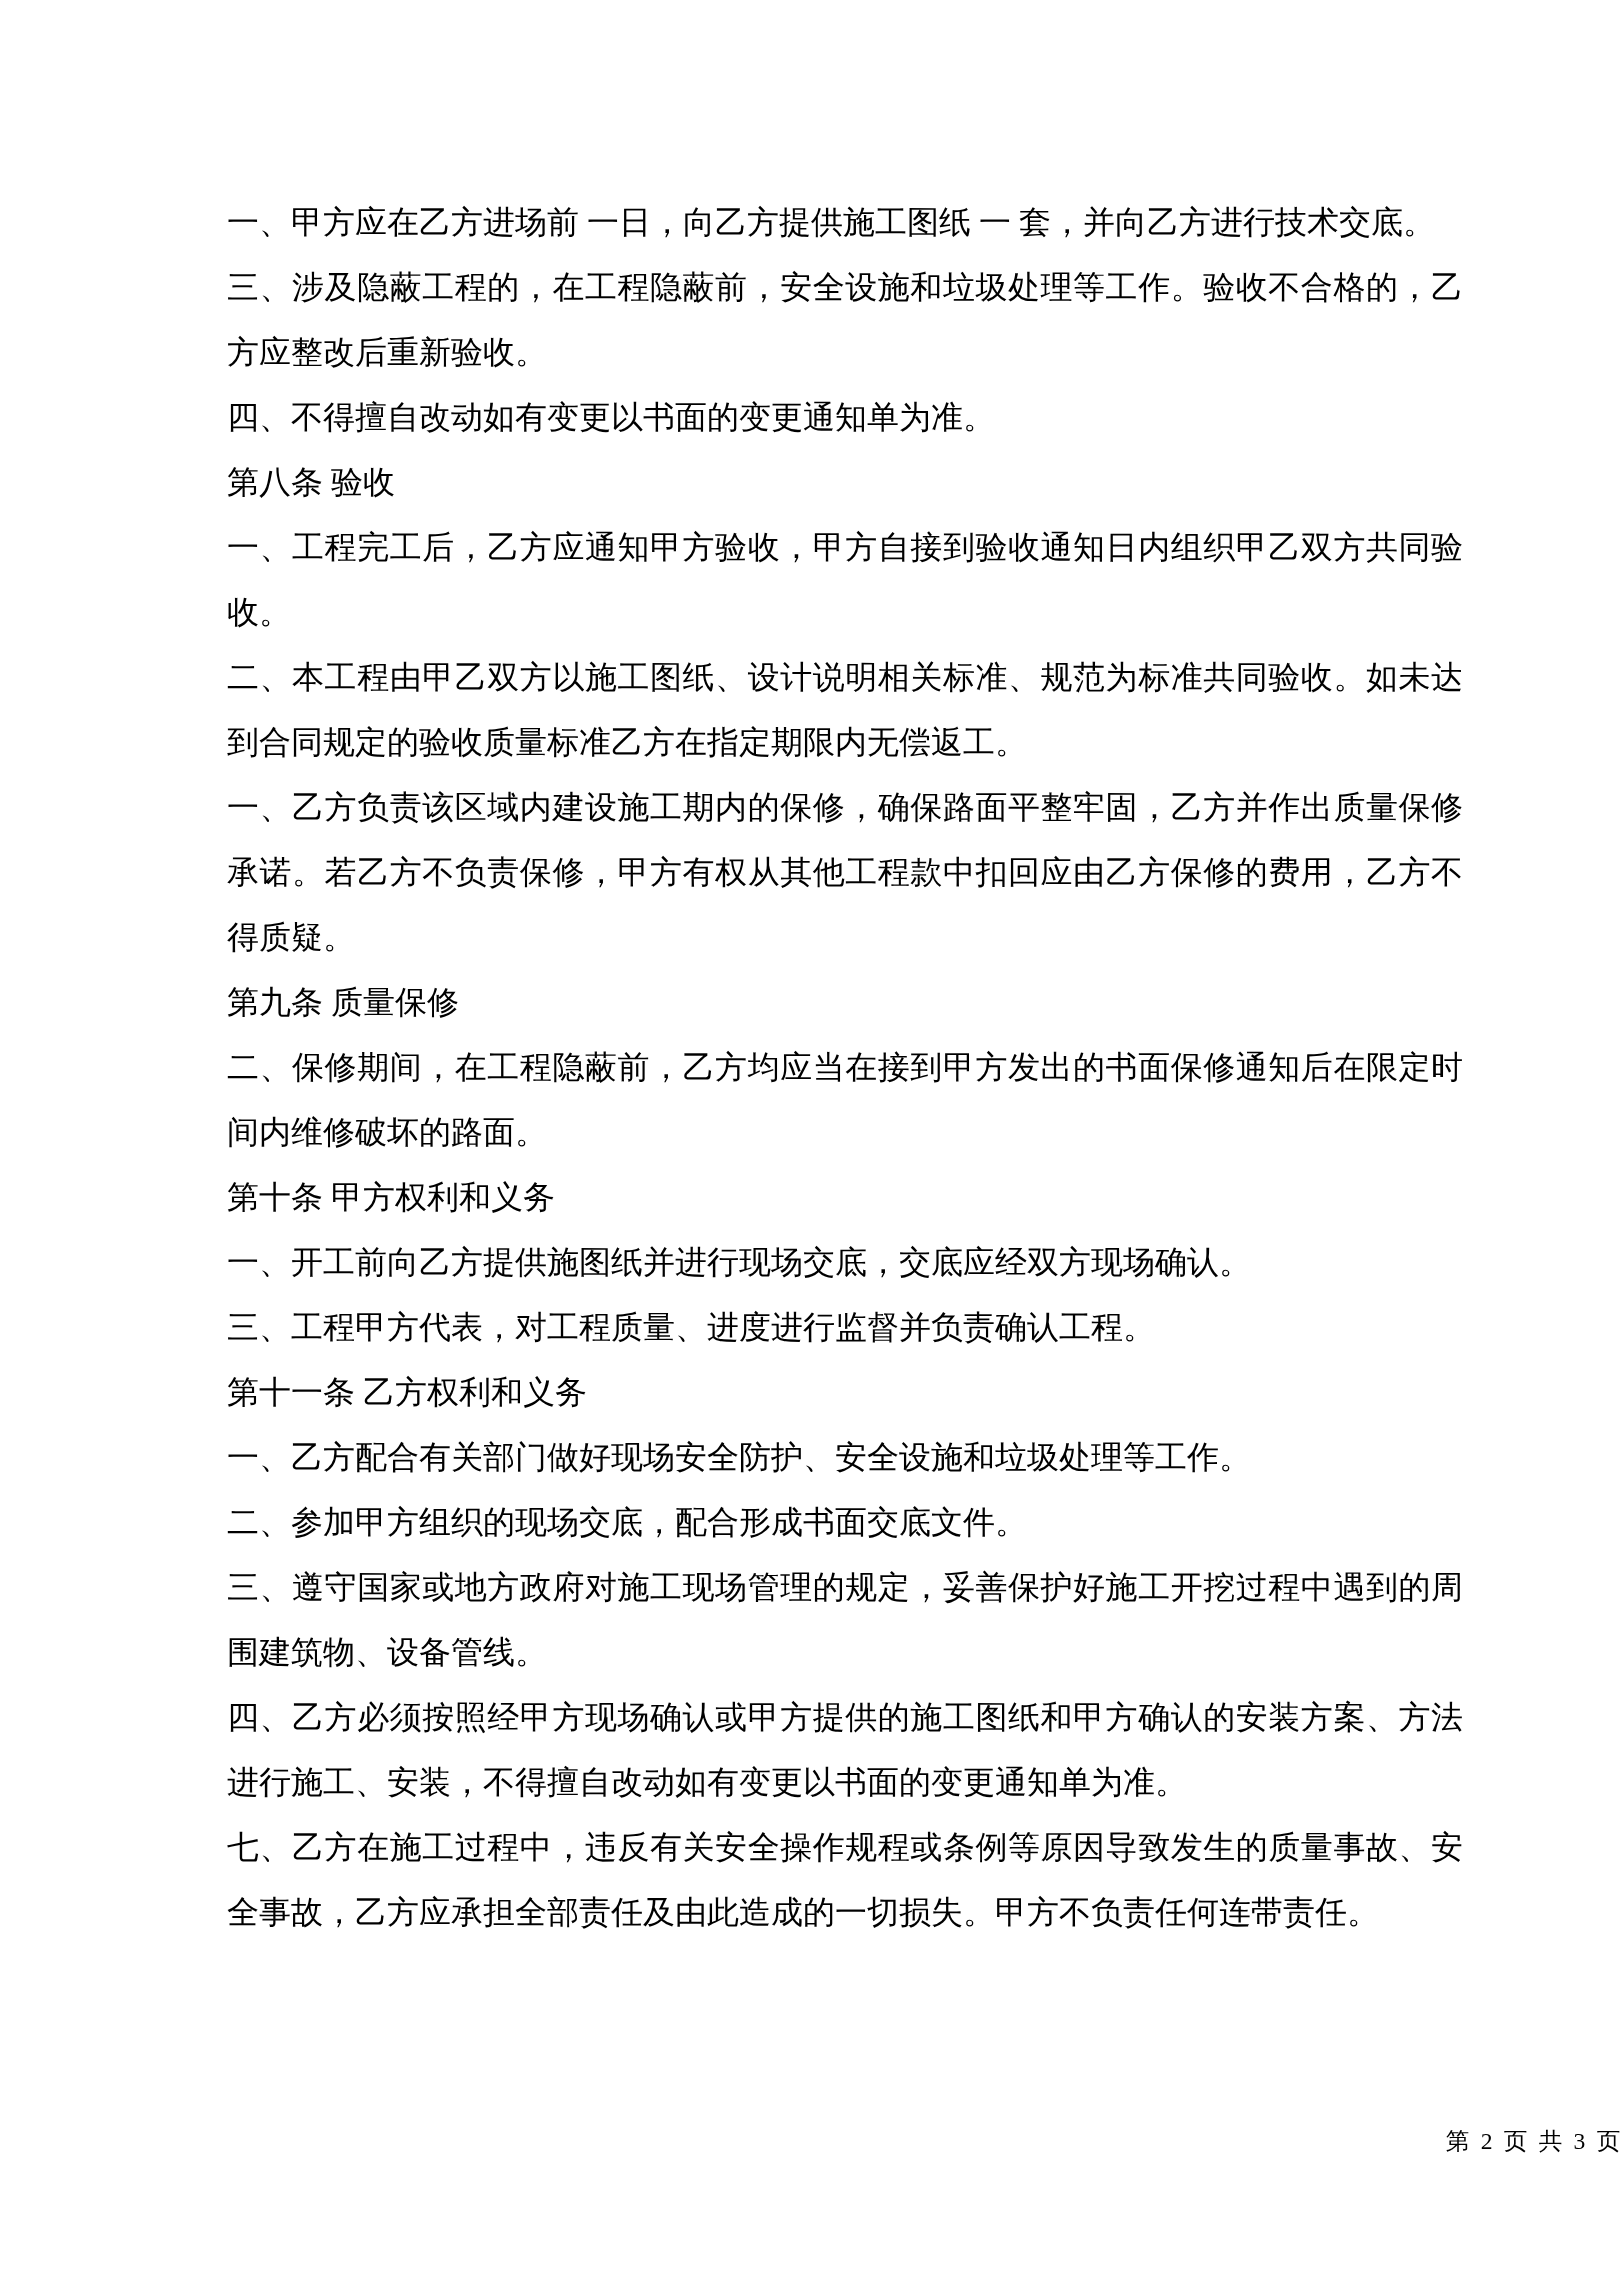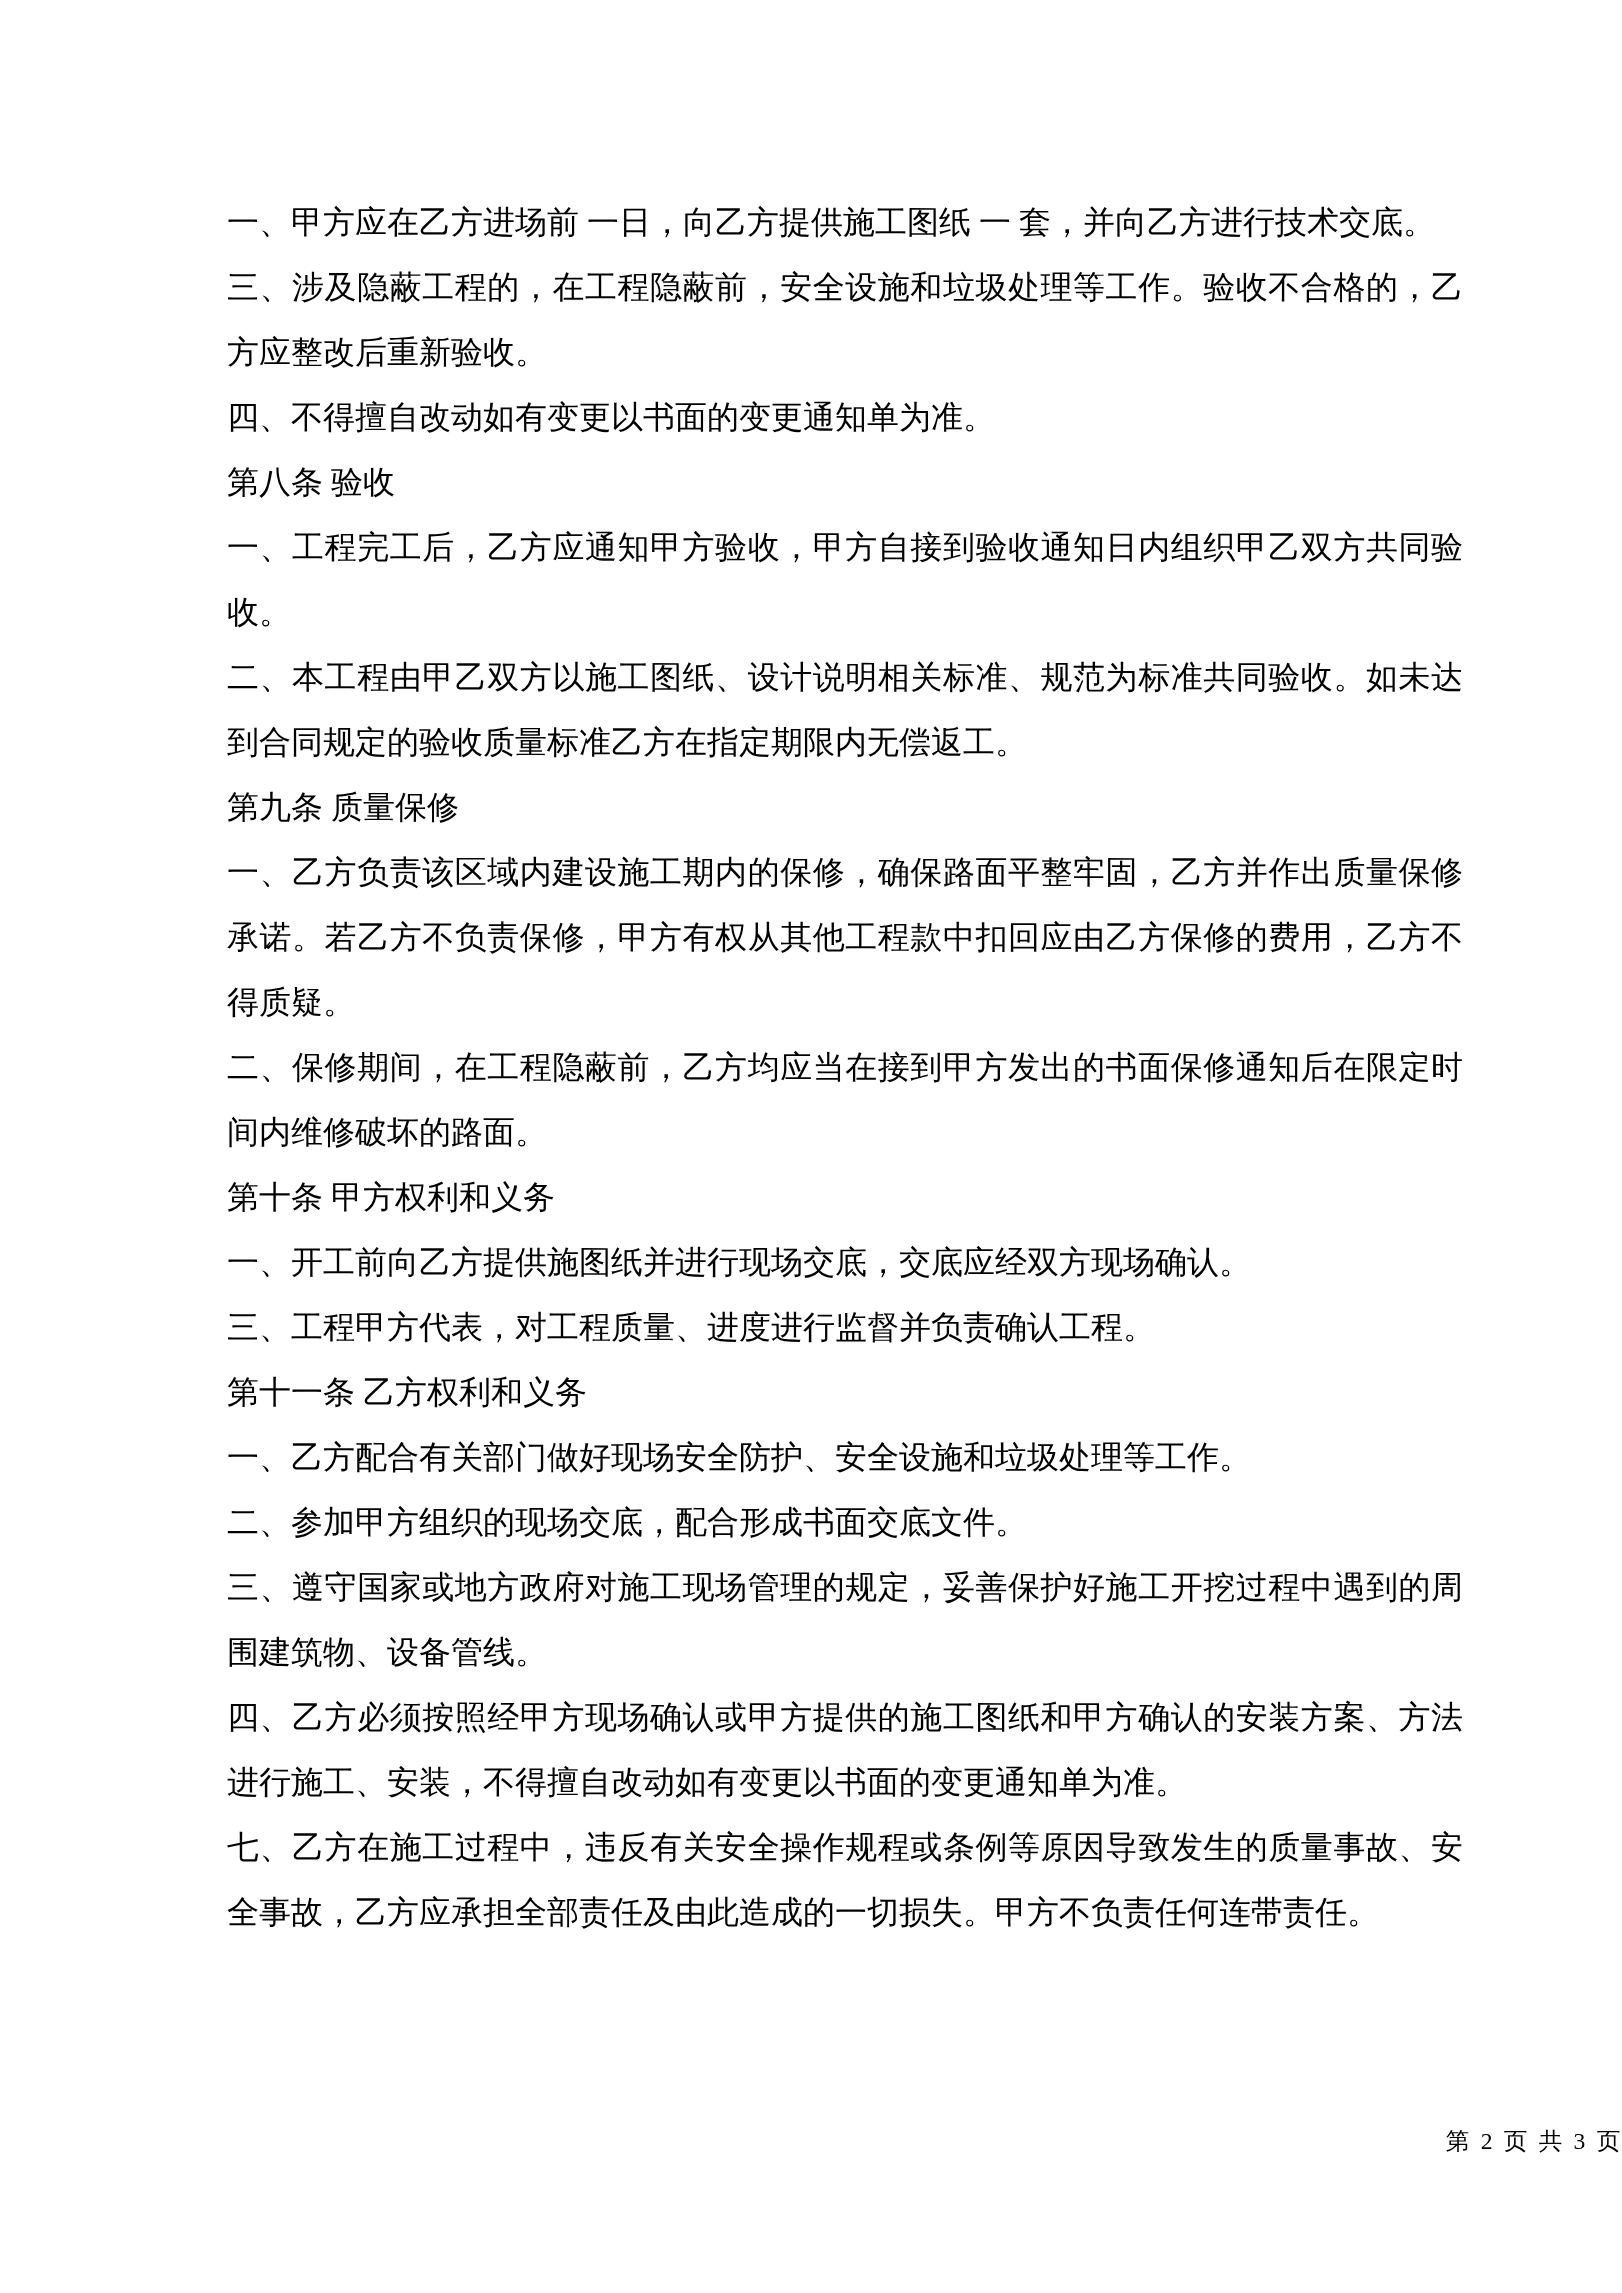--- a/index.html
+++ b/index.html
@@ -48,22 +48,22 @@
 <body>
 
 <div class="page">
   <div class="content">
     <p class="para">一、甲方应在乙方进场前 一日，向乙方提供施工图纸 一 套，并向乙方进行技术交底。</p>
     <p class="para">三、涉及隐蔽工程的，在工程隐蔽前，安全设施和垃圾处理等工作。验收不合格的，乙方应整改后重新验收。</p>
     <p class="para">四、不得擅自改动如有变更以书面的变更通知单为准。</p>
     <p class="para">第八条 验收</p>
     <p class="para">一、工程完工后，乙方应通知甲方验收，甲方自接到验收通知日内组织甲乙双方共同验收。</p>
     <p class="para">二、本工程由甲乙双方以施工图纸、设计说明相关标准、规范为标准共同验收。如未达到合同规定的验收质量标准乙方在指定期限内无偿返工。</p>
+    <p class="para">一、乙方负责该区域内建设施工期内的保修，确保路面平整牢固，乙方并作出质量保修承诺。若乙方不负责保修，甲方有权从其他工程款中扣回应由乙方保修的费用，乙方不得质疑。</p>
     <p class="para">第九条 质量保修</p>
-    <p class="para">一、乙方负责该区域内建设施工期内的保修，确保路面平整牢固，乙方并作出质量保修承诺。若乙方不负责保修，甲方有权从其他工程款中扣回应由乙方保修的费用，乙方不得质疑。</p>
     <p class="para">二、保修期间，在工程隐蔽前，乙方均应当在接到甲方发出的书面保修通知后在限定时间内维修破坏的路面。</p>
     <p class="para">第十条 甲方权利和义务</p>
     <p class="para">一、开工前向乙方提供施图纸并进行现场交底，交底应经双方现场确认。</p>
     <p class="para">三、工程甲方代表，对工程质量、进度进行监督并负责确认工程。</p>
     <p class="para">第十一条 乙方权利和义务</p>
     <p class="para">一、乙方配合有关部门做好现场安全防护、安全设施和垃圾处理等工作。</p>
     <p class="para">二、参加甲方组织的现场交底，配合形成书面交底文件。</p>
     <p class="para">三、遵守国家或地方政府对施工现场管理的规定，妥善保护好施工开挖过程中遇到的周围建筑物、设备管线。</p>
     <p class="para">四、乙方必须按照经甲方现场确认或甲方提供的施工图纸和甲方确认的安装方案、方法进行施工、安装，不得擅自改动如有变更以书面的变更通知单为准。</p>
     <p class="para">七、乙方在施工过程中，违反有关安全操作规程或条例等原因导致发生的质量事故、安全事故，乙方应承担全部责任及由此造成的一切损失。甲方不负责任何连带责任。</p>

